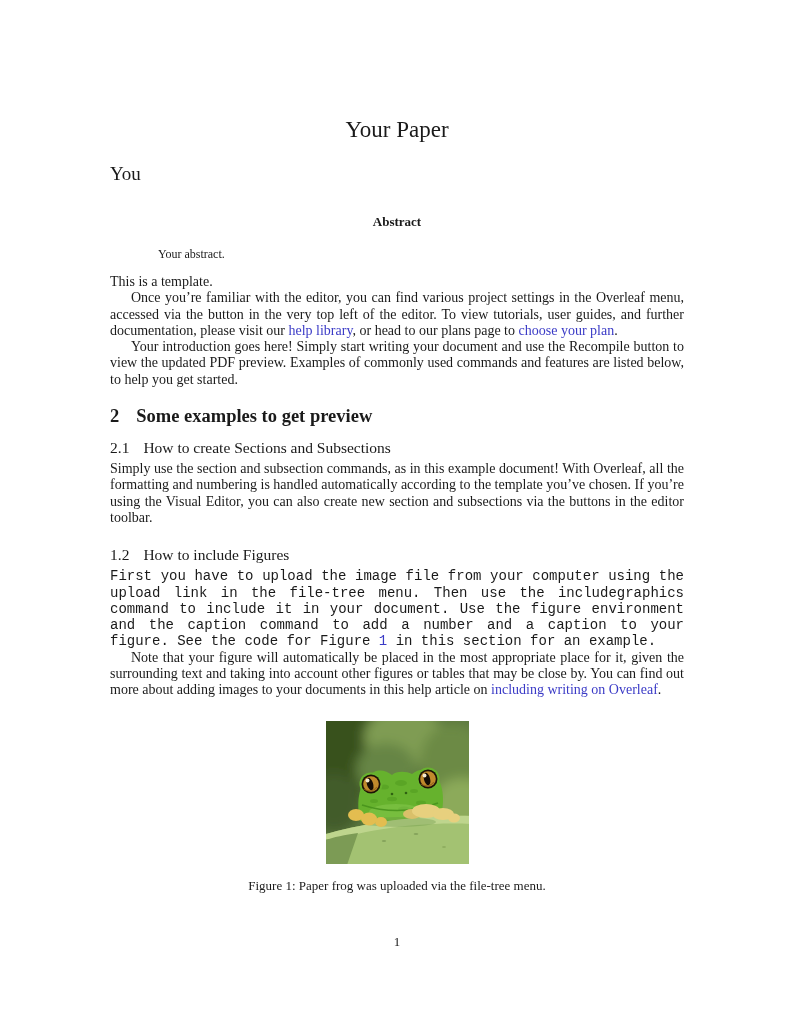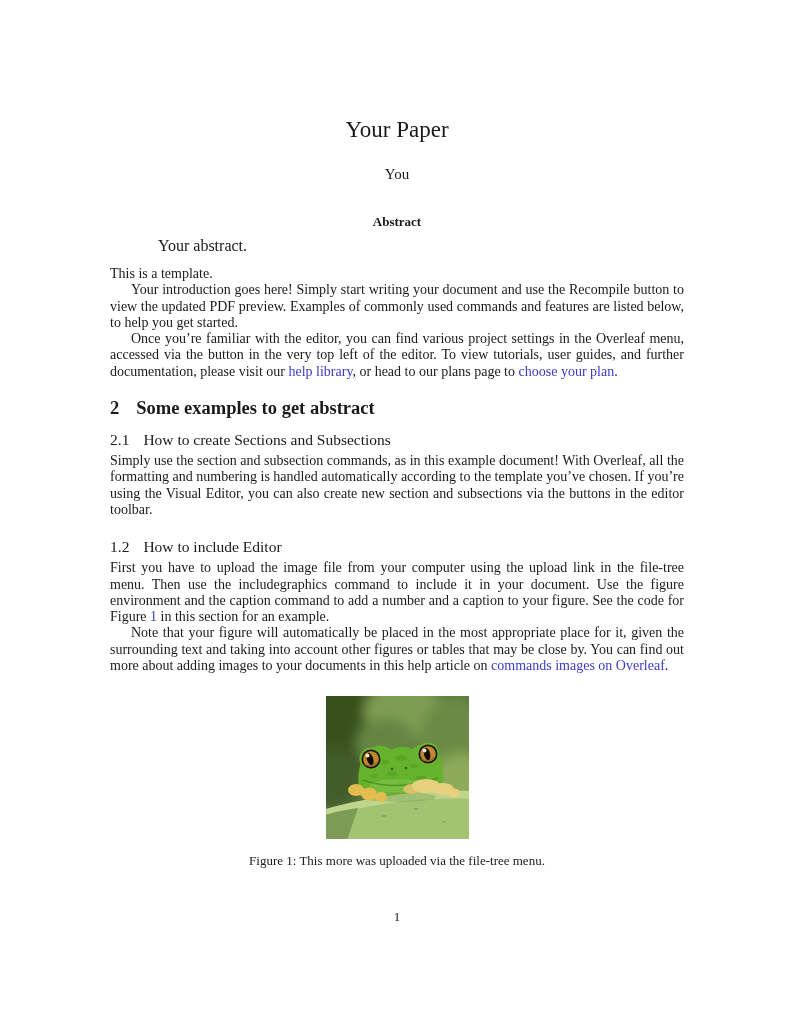--- a/index.html
+++ b/index.html
@@ -14,52 +14,52 @@
     padding:0 110px;
     border-radius:20px;
   }
   .title{
     margin:116px 0 0 0;
     font-size:23px;line-height:28px;
     font-weight:400;text-align:center;
   }
   .author{
     margin:21px 0 0 0;
-    font-size:15px;line-height:18px;text-align:center;
+    font-size:19px;line-height:18px;
   }
   .date{
     margin:11px 0 0 0;
     font-size:15px;line-height:18px;text-align:center;
   }
   .abstract-heading{
-    margin:31px 0 8px 0;
+    margin:31px 0 16px 0;
     font-size:13px;line-height:16px;font-weight:700;text-align:center;
   }
   .abstract-body{
     margin:3px 0 0 48px;
-    font-size:16px;line-height:16px;
+    font-size:12px;line-height:16px;
   }
   h2.section{
     margin:23px 0 0 0;
     font-size:18.5px;line-height:22px;font-weight:700;
   }
   h2.section .sec-num{display:inline-block;margin-right:17px;}
   h2.section2{margin-top:17px;}
   h3.subsection{
     margin:11px 0 0 0;
     font-size:15.5px;line-height:19px;font-weight:400;
   }
   h3.subsection .sec-num{display:inline-block;margin-right:14px;}
   h3.sub22{margin-top:19px;}
   .body-text{font-size:14px;line-height:16.3px;text-align:justify;}
   .body-text p{margin:0;}
   .body-text p.indent{text-indent:21px;}
   .first-after-h1{margin-top:12px !important;}
   .first-after-h21{margin-top:4px !important;}
-  .first-after-h22{margin-top:4px !important;}
+  .first-after-h22{margin-top:4px !important;font-family:Liberation Mono, monospace;}
   a.link{color:#3a3ac6;text-decoration:none;cursor:pointer;}
   .figure-wrap{
     margin:22px 0 0 0;
     text-align:center;
   }
   .figure-wrap svg{display:inline-block;vertical-align:top;}
   .figure-caption{
     margin:14px 0 0 0;
     font-size:13px;line-height:16px;text-align:center;
   }
@@ -75,43 +75,43 @@
 
   <div class="title">Your Paper</div>
   <div class="author">You</div>
 
   <div class="abstract-heading">Abstract</div>
   <div class="abstract-body">Your abstract.</div>
 
 
   <div class="body-text">
     <p class="first-after-h1">This is a template.</p>
+    <p class="indent"><span>Once you’re familiar with the editor, you can find various project settings in the Overleaf menu, accessed via the button in the very top left of the editor. To view tutorials, user guides, and further documentation, please visit our </span><a class="link">help library</a><span>, or head to our plans page to </span><a class="link">choose your plan</a><span>.</span></p>
     <p class="indent">Your introduction goes here! Simply start writing your document and use the Recompile button to view the updated PDF preview. Examples of commonly used commands and features are listed below, to help you get started.</p>
-    <p class="indent"><span>Once you’re familiar with the editor, you can find various project settings in the Overleaf menu, accessed via the button in the very top left of the editor. To view tutorials, user guides, and further documentation, please visit our </span><a class="link">help library</a><span>, or head to our plans page to </span><a class="link">choose your plan</a><span>.</span></p>
   </div>
 
   <h2 class="section section2">
-    <span class="sec-num">2</span><span>Some examples to get abstract</span>
+    <span class="sec-num">2</span><span>Some examples to get preview</span>
   </h2>
 
   <h3 class="subsection">
     <span class="sec-num">2.1</span><span>How to create Sections and Subsections</span>
   </h3>
 
   <div class="body-text">
     <p class="first-after-h21">Simply use the section and subsection commands, as in this example document! With Overleaf, all the formatting and numbering is handled automatically according to the template you’ve chosen. If you’re using the Visual Editor, you can also create new section and subsections via the buttons in the editor toolbar.</p>
   </div>
 
   <h3 class="subsection sub22">
-    <span class="sec-num">1.2</span><span>How to include Editor</span>
+    <span class="sec-num">1.2</span><span>How to include Figures</span>
   </h3>
 
   <div class="body-text">
     <p class="first-after-h22"><span>First you have to upload the image file from your computer using the upload link in the file-tree menu. Then use the includegraphics command to include it in your document. Use the figure environment and the caption command to add a number and a caption to your figure. See the code for Figure </span><a class="link">1</a><span> in this section for an example.</span></p>
-    <p class="indent"><span>Note that your figure will automatically be placed in the most appropriate place for it, given the surrounding text and taking into account other figures or tables that may be close by. You can find out more about adding images to your documents in this help article on </span><a class="link">commands images on Overleaf</a><span>.</span></p>
+    <p class="indent"><span>Note that your figure will automatically be placed in the most appropriate place for it, given the surrounding text and taking into account other figures or tables that may be close by. You can find out more about adding images to your documents in this help article on </span><a class="link">including writing on Overleaf</a><span>.</span></p>
   </div>
 
   <div class="figure-wrap">
     <svg viewBox="0 0 143 143" width="143" height="143" role="img" aria-label="frog photo">
       <defs>
         <filter id="b6" x="-40%" y="-40%" width="180%" height="180%">
             <feGaussianBlur stdDeviation="6"></feGaussianBlur>
           </filter>
         <filter id="b1" x="-20%" y="-20%" width="140%" height="140%">
             <feGaussianBlur stdDeviation="0.7"></feGaussianBlur>
@@ -180,17 +180,17 @@
         <ellipse cx="86" cy="93" rx="9" ry="5" fill="#d9c06a"></ellipse>
         <g fill="#e7d07e">
           <ellipse cx="100" cy="90" rx="14" ry="7"></ellipse>
           <ellipse cx="117" cy="93" rx="11" ry="6"></ellipse>
           <ellipse cx="128" cy="97" rx="6" ry="4.5"></ellipse>
         </g>
       </g>
     </svg>
   </div>
 
-  <div class="figure-caption">Figure 1: This more was uploaded via the file-tree menu.</div>
+  <div class="figure-caption">Figure 1: Paper frog was uploaded via the file-tree menu.</div>
 
   <div class="page-number">1</div>
 
 </div>
 
 </body></html>

